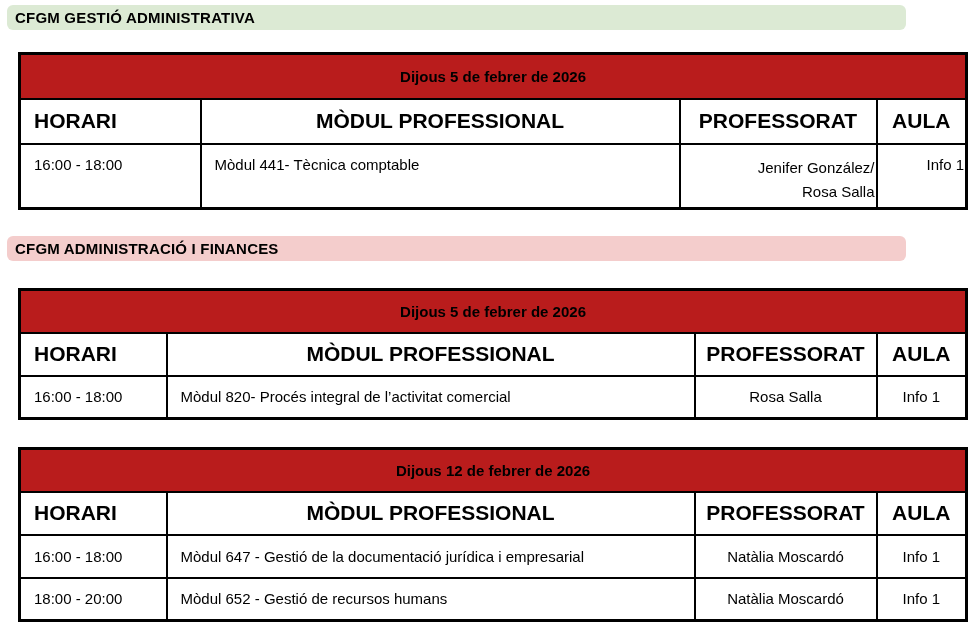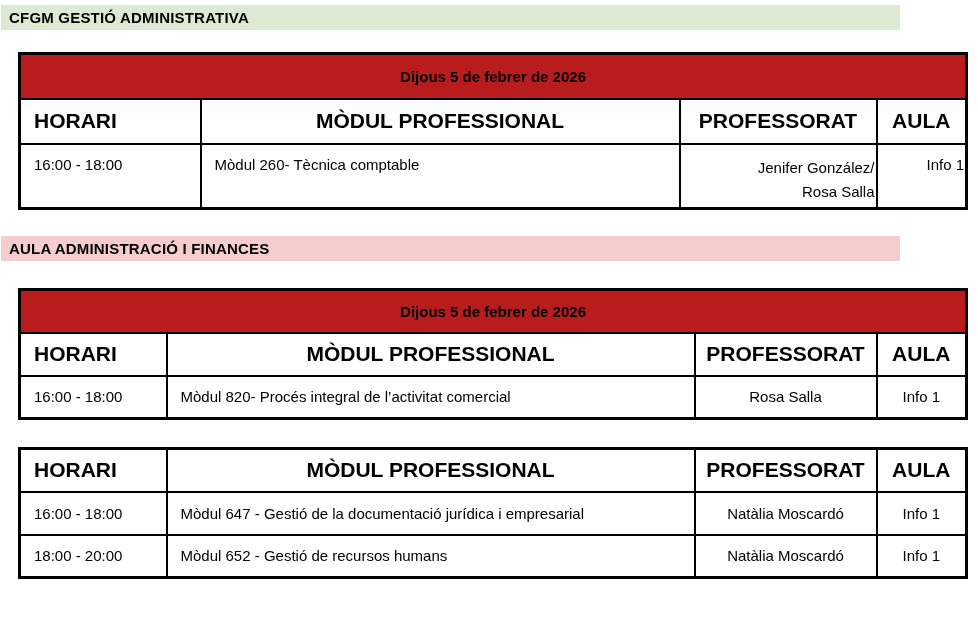--- a/index.html
+++ b/index.html
@@ -11,28 +11,29 @@
     width: 978px;
     height: 627px;
     overflow: hidden;
     font-family: "Liberation Sans", "DejaVu Sans", sans-serif;
     color: #000;
     font-size: 15px;
   }
   .band {
     width: 899px;
     height: 25px;
-    margin-left: 1px;
+    margin-left: 7px;
     box-sizing: border-box;
     display: flex;
     align-items: center;
     padding-left: 8px;
     font-weight: 700;
     font-size: 15px;
     letter-spacing: 0.2px;
+    border-radius: 6px;
   }
   #band-cfgm { margin-top: 5px; background: #dcead4; }
   #band-cfgs { margin-top: 26px; background: #f4cdcc; }
 
   table.sched {
     border-collapse: collapse;
     table-layout: fixed;
     margin-left: 18px;
     width: 947px;
     border: 3px solid #000;
@@ -103,30 +104,30 @@
       <tr class="head-row">
         <th class="left">HORARI</th>
         <th>MÒDUL PROFESSIONAL</th>
         <th>PROFESSORAT</th>
         <th>AULA</th>
       </tr>
     </thead>
     <tbody>
       <tr>
         <td class="left bold">16:00 - 18:00</td>
-        <td class="left">Mòdul 260- Tècnica comptable</td>
+        <td class="left">Mòdul 441- Tècnica comptable</td>
         <td class="prof">Jenifer González/
 Rosa Salla</td>
         <td>Info 1</td>
       </tr>
     </tbody>
   </table>
 
   <div class="band" id="band-cfgs">
-    <span>AULA ADMINISTRACIÓ I FINANCES</span>
+    <span>CFGM ADMINISTRACIÓ I FINANCES</span>
   </div>
 
   <table class="sched" id="table-2">
     <colgroup>
       <col style="width:147px">
         <col style="width:528px">
         <col style="width:182px">
         <col style="width:90px">
     </colgroup>
     <thead>
@@ -151,20 +152,23 @@
   </table>
 
   <table class="sched" id="table-3">
     <colgroup>
       <col style="width:147px">
         <col style="width:528px">
         <col style="width:182px">
         <col style="width:90px">
     </colgroup>
     <thead>
+      <tr class="date-row">
+        <th colspan="4">Dijous 12 de febrer de 2026</th>
+      </tr>
       <tr class="head-row">
         <th class="left">HORARI</th>
         <th>MÒDUL PROFESSIONAL</th>
         <th>PROFESSORAT</th>
         <th>AULA</th>
       </tr>
     </thead>
     <tbody>
       <tr>
         <td class="left bold">16:00 - 18:00</td>

